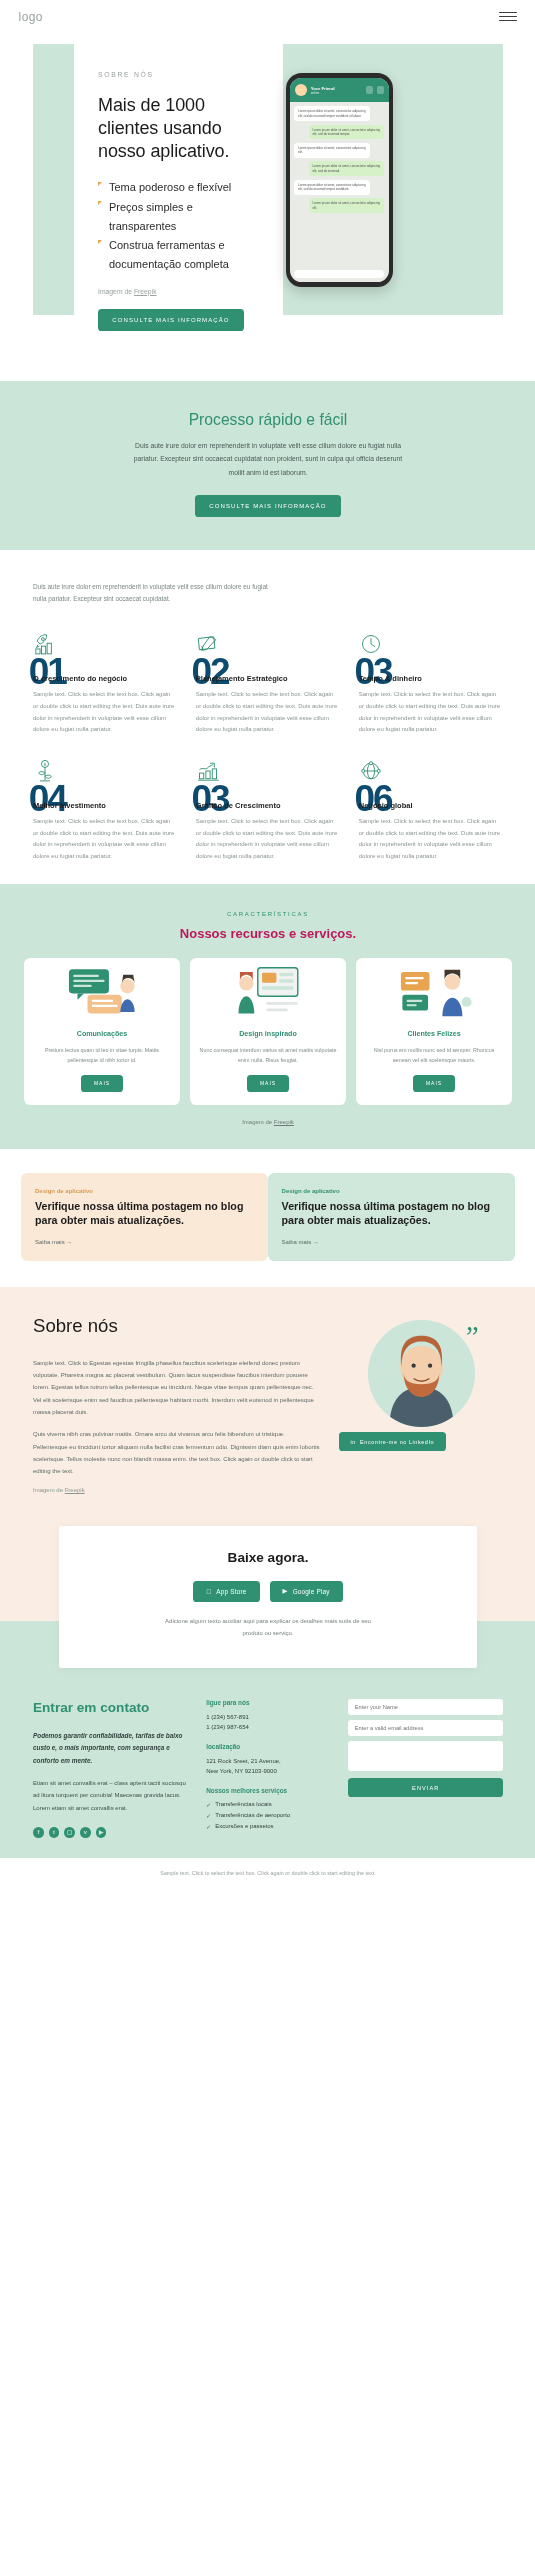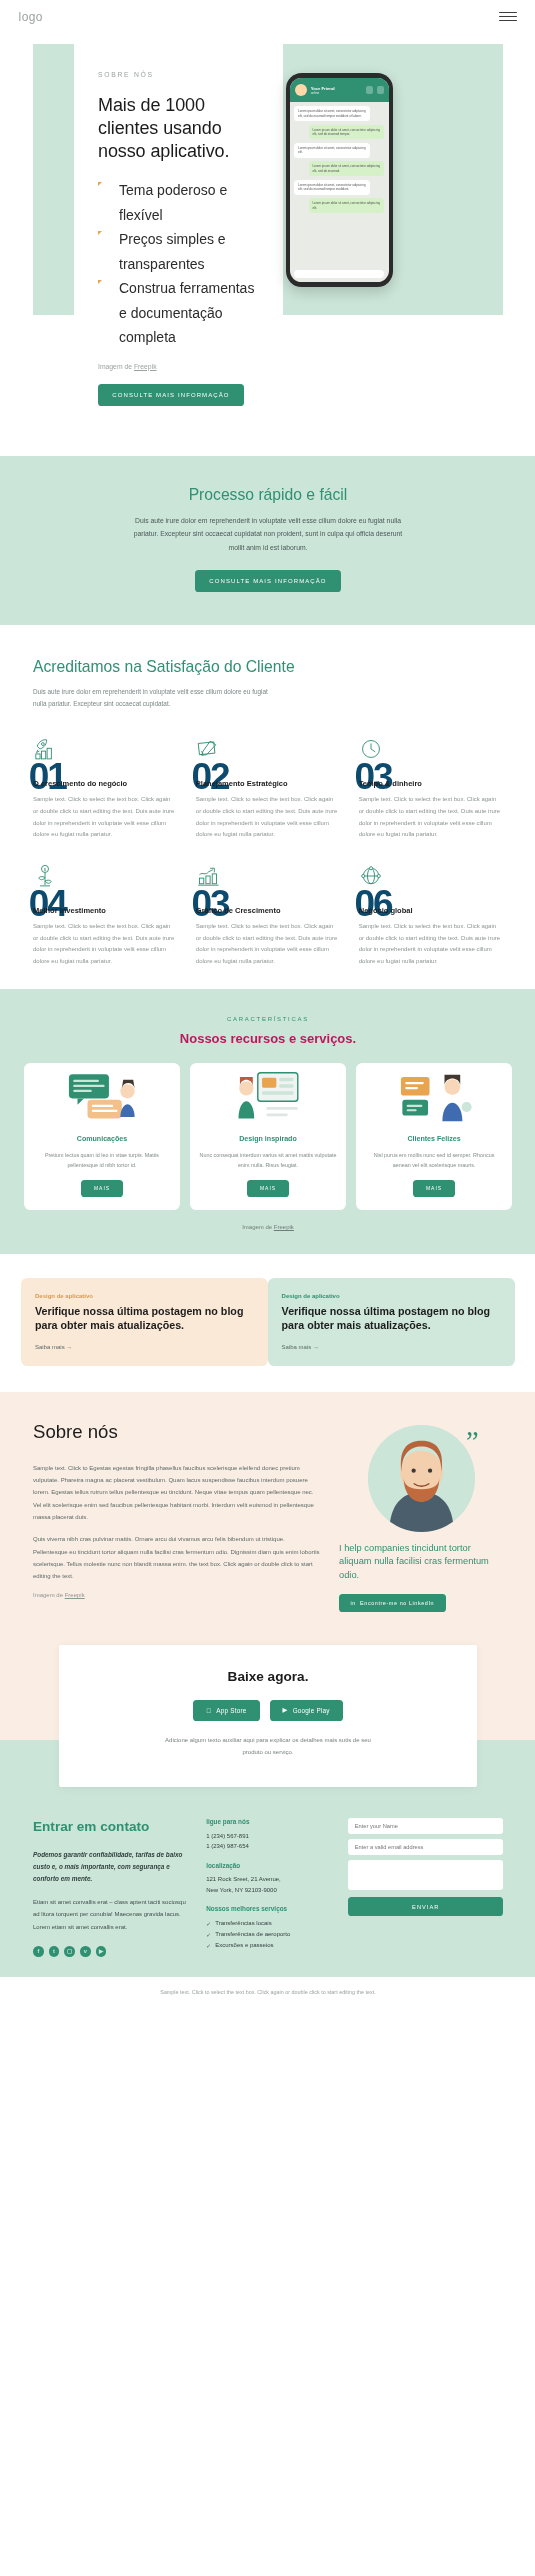--- a/index.html
+++ b/index.html
@@ -25,21 +25,21 @@
   .hero { position:relative; background:#ffffff; padding: 0 0 21.4px 0; }
   .hero-band { position:absolute; left:33px; right:33px; top:11.4px; height:271px; background:#cbe5d8; }
   .hero-inner { position:relative; display:flex; margin: 0 33px; }
   .hero-left {
     background:#ffffff; margin-left:41px; padding: 37px 24px 28.6px 24px;
     width: 209px; position:relative; z-index:2;
   }
   .eyebrow { font-size:6.8px; letter-spacing:1.7px; color:#9aa3a1; line-height:1.55; margin-bottom:13px; text-transform:uppercase;}
   .hero-title { font-size:18px; line-height:1.28; font-weight:400; color:#1c1c1c; margin-bottom:15.7px; letter-spacing:-0.1px;}
   .bullets { list-style:none; margin-bottom:13px; }
-  .bullets li { font-size:14px; color:#2c2c2c; line-height:1.75; display:flex; gap:17px; align-items:flex-start; }
+  .bullets li { font-size:11px; color:#2c2c2c; line-height:1.75; display:flex; gap:7px; align-items:flex-start; }
   .bullets li .tri {
     width:0;height:0;border-left:4.3px solid #e8a44f;border-bottom:4.3px solid transparent;
     margin-top:3.6px; flex:0 0 auto;
   }
   .credit { font-size:6.8px; color:#9aa3a1; margin-bottom:14.3px; }
   .credit a { color:#9aa3a1; }
   .btn {
     display:inline-block; background:#2f9072; color:#fff; border:none; border-radius:3.6px;
     font-size:6px; letter-spacing:1.1px; padding:7.9px 14.3px; cursor:pointer; text-transform:uppercase;
     font-family:inherit;
@@ -217,21 +217,20 @@
     </div>
   </div>
 
   <div class="process">
     <h2>Processo rápido e fácil</h2>
     <p>Duis aute irure dolor em reprehenderit in voluptate velit esse cillum dolore eu fugiat nulla pariatur. Excepteur sint occaecat cupidatat non proident, sunt in culpa qui officia deserunt mollit anim id est laborum.</p>
     <button class="btn">CONSULTE MAIS INFORMAÇÃO</button>
   </div>
 
   <div class="satis">
-    <h2>Acreditamos na Satisfação do Cliente</h2>
     <p>Duis aute irure dolor em reprehenderit in voluptate velit esse cillum dolore eu fugiat nulla pariatur. Excepteur sint occaecat cupidatat.</p>
     <div class="grid3">
 
       <div class="fcard">
         <div class="fnum">01</div>
         <div class="ficon">
           <svg width="24" height="24" viewBox="0 0 34 34" fill="none" stroke="#2f9072" stroke-width="1.3">
             <path d="M6 13 C8 7, 14 3, 19 4 C20 9, 16 15, 10 17 Z"></path>
               <circle cx="14" cy="10" r="2"></circle>
             <path d="M7 18 l-2 4 4-2"></path>
@@ -420,21 +419,20 @@
               <circle cx="75" cy="66" r="30" fill="#f4cfae"></circle>
               <path d="M47 66 c0 -26 12 -36 28 -36 s28 10 28 36 c4 -30 -6 -44 -28 -44 s-32 14 -28 44z" fill="#b8643a"></path>
               <path d="M50 74 c0 22 12 34 25 34 s25 -12 25 -34 c0 10 -8 16 -25 16 s-25 -6 -25 -16z" fill="#c06a3e"></path>
               <circle cx="64" cy="64" r="3" fill="#3a3a3a"></circle>
                 <circle cx="87" cy="64" r="3" fill="#3a3a3a"></circle>
               <path d="M64 82 q11 8 22 0" stroke="#8d4a2a" stroke-width="2" fill="none"></path>
             </svg>
           </div>
           <div class="quote">”</div>
         </div>
-        <h3>I help companies tincidunt tortor aliquam nulla facilisi cras fermentum odio.</h3>
         <button class="btn li">
           <span>in</span>
           <span>Encontre-me no LinkedIn</span>
         </button>
       </div>
     </div>
   </div>
 
   <div class="dlwrap">
     <div class="mintstrip"></div>

